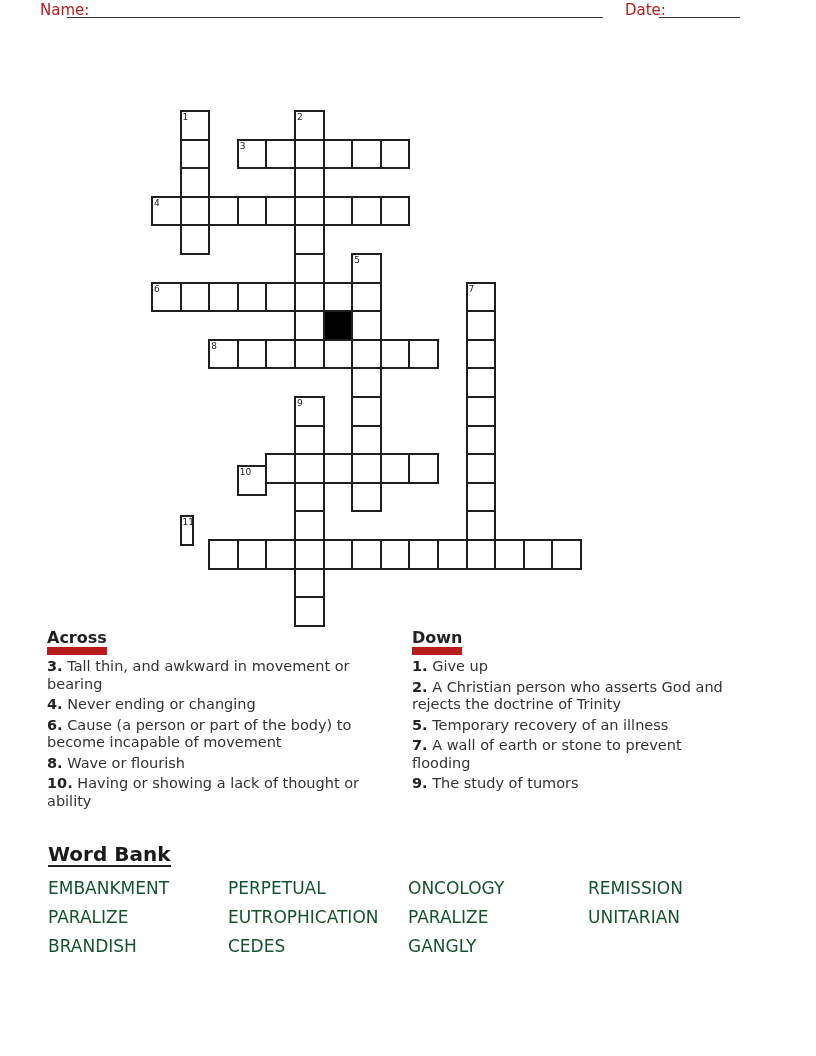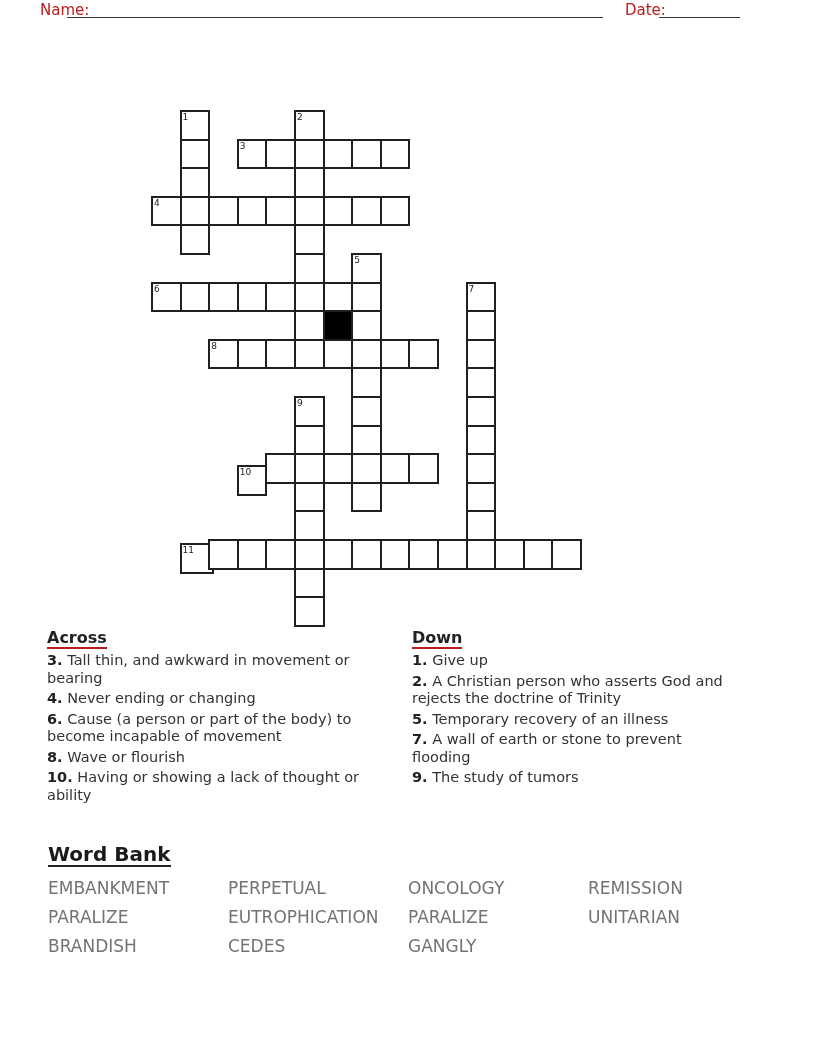--- a/index.html
+++ b/index.html
@@ -27,34 +27,34 @@
   .cell.black { background:#000; }
   .cell .num {
     position:absolute; top:0px; left:1px; font-size:9px; line-height:10px; color:#222;
   }
   
   .clue-col { position:absolute; }
   .across-col { left:47px; top:628px; width:372px; }
   .down-col  { left:412px; top:628px; width:348px; }
   .sec-h {
     display:inline-block; font-size:16px; font-weight:bold; color:#222;
-    line-height:18px; border-bottom:2px solid #b91c1c; margin:0 0 3px 0;
+    line-height:18px; border-bottom:8px solid #b91c1c; margin:0 0 3px 0;
   }
   .clue { margin:0 0 3px 0; font-size:14.5px; line-height:17.5px; color:#333; }
   .clue b { color:#222; }
   
   .wordbank { position:absolute; left:48px; top:843px; width:740px; }
   .wb-h {
     display:inline-block; font-size:20px; font-weight:bold; color:#1a1a1a;
     line-height:22px; border-bottom:2px solid #222; margin:0;
   }
   .words { display:grid; grid-template-columns:repeat(4,180px); margin-top:6px; }
   .word {
     height:29px; display:flex; align-items:center;
-    font-size:17px; color:#737373; letter-spacing:0px; white-space:nowrap;
+    font-size:17px; color:#14532d; letter-spacing:0px; white-space:nowrap;
   }
 </style>
 </head>
 <body>
 
 <div class="page">
 
   <span class="hdr-label name-label">Name:</span>
   <div class="fill-line name-line"></div>
   <span class="hdr-label date-label">Date:</span>
@@ -141,21 +141,21 @@
       <div class="cell" style="left: 171.6px; top: 343.2px; width: 30.6px; height: 30.6px;"></div>
       <div class="cell" style="left: 200.2px; top: 343.2px; width: 30.6px; height: 30.6px;"></div>
       <div class="cell" style="left: 228.8px; top: 343.2px; width: 30.6px; height: 30.6px;"></div>
       <div class="cell" style="left: 257.4px; top: 343.2px; width: 30.6px; height: 30.6px;"></div>
       <div class="cell" style="left: 314.6px; top: 343.2px; width: 30.6px; height: 30.6px;"></div>
       <div class="cell" style="left: 143px; top: 371.8px; width: 30.6px; height: 30.6px;"></div>
       <div class="cell" style="left: 200.2px; top: 371.8px; width: 30.6px; height: 30.6px;"></div>
       <div class="cell" style="left: 314.6px; top: 371.8px; width: 30.6px; height: 30.6px;"></div>
       <div class="cell" style="left: 143px; top: 400.4px; width: 30.6px; height: 30.6px;"></div>
       <div class="cell" style="left: 314.6px; top: 400.4px; width: 30.6px; height: 30.6px;"></div>
-      <div class="cell" style="left: 28.6px; top: 433px; width: 34px; height: 30.6px;">
+      <div class="cell" style="left: 28.6px; top: 405px; width: 14px; height: 30.6px;">
         <span class="num">11</span>
       </div>
       <div class="cell" style="left: 57.2px; top: 429px; width: 30.6px; height: 30.6px;"></div>
       <div class="cell" style="left: 85.8px; top: 429px; width: 30.6px; height: 30.6px;"></div>
       <div class="cell" style="left: 114.4px; top: 429px; width: 30.6px; height: 30.6px;"></div>
       <div class="cell" style="left: 143px; top: 429px; width: 30.6px; height: 30.6px;"></div>
       <div class="cell" style="left: 171.6px; top: 429px; width: 30.6px; height: 30.6px;"></div>
       <div class="cell" style="left: 200.2px; top: 429px; width: 30.6px; height: 30.6px;"></div>
       <div class="cell" style="left: 228.8px; top: 429px; width: 30.6px; height: 30.6px;"></div>
       <div class="cell" style="left: 257.4px; top: 429px; width: 30.6px; height: 30.6px;"></div>

